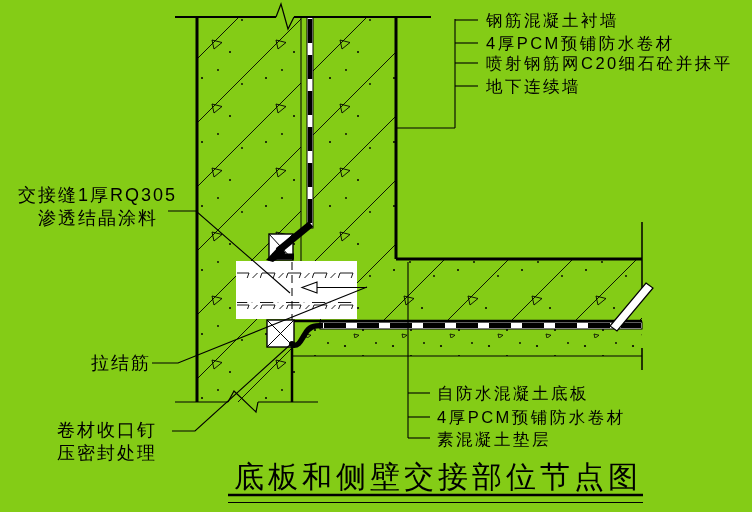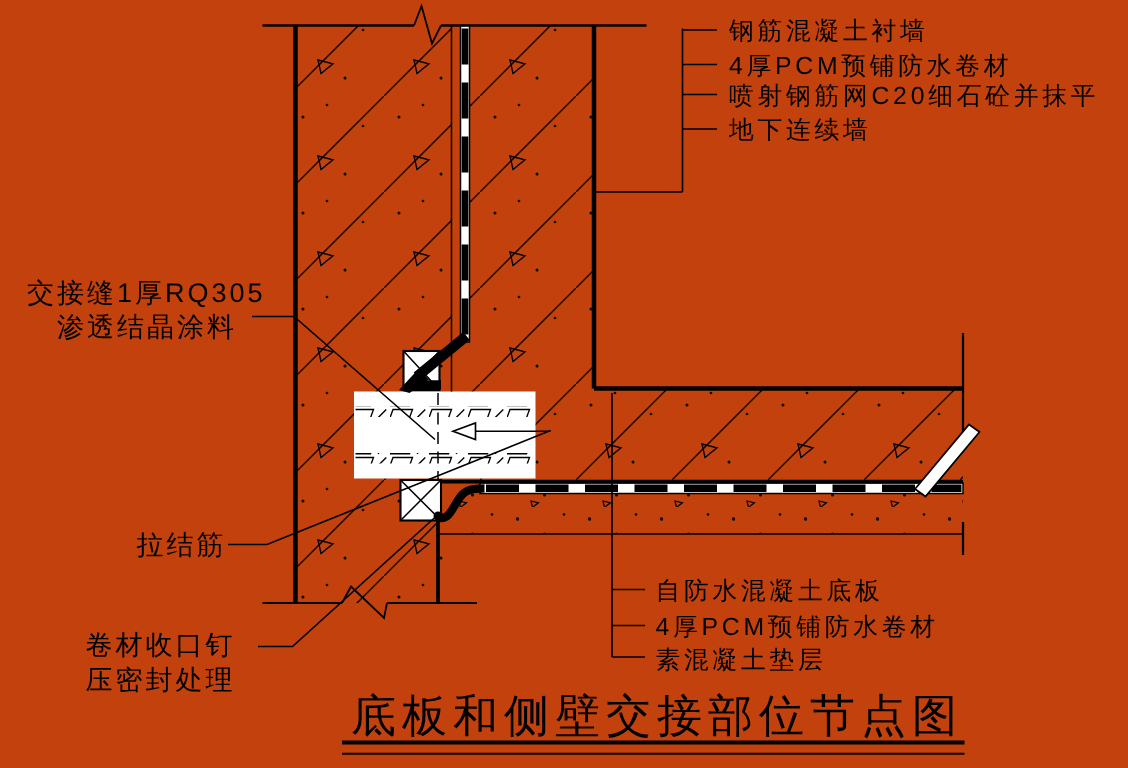--- a/index.html
+++ b/index.html
@@ -1,17 +1,17 @@
 <!DOCTYPE html>
 <html><head>
 <meta charset="utf-8">
 <style>
   html,body{margin:0;padding:0;background:#e8e8e8;}
   #stage{
-    position:relative;width:752px;height:512px;background:#c2410c;
+    position:relative;width:752px;height:512px;background:#84cc16;
     font-family:"Liberation Sans", sans-serif;overflow:hidden;
   }
   svg{position:absolute;left:0;top:0;}
   text{fill:#000;}
   .callout{font-size:16.5px;letter-spacing:2.5px;}
   .callout-left{font-size:18px;letter-spacing:2px;}
   .title-text{
     font-family:"Liberation Serif", serif;
     font-size:30px;letter-spacing:4px;
   }

